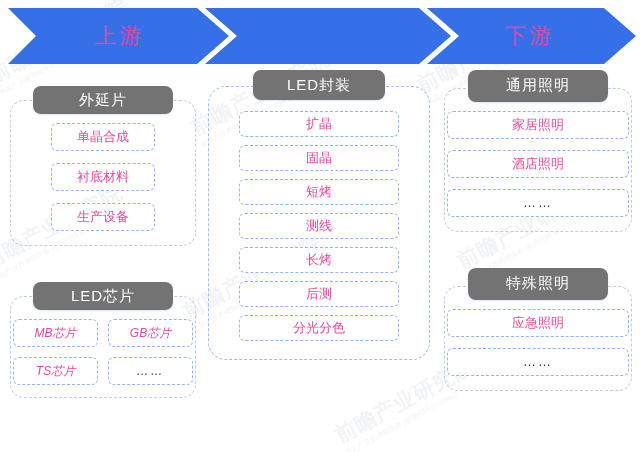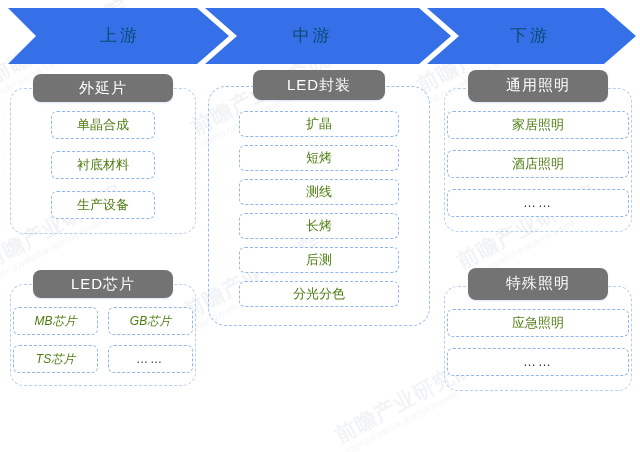--- a/index.html
+++ b/index.html
@@ -35,33 +35,33 @@
     position: absolute;
     left: 0; top: 8px;
     width: 640px; height: 56px;
   }
   #band svg { display: block; }
   .band-label {
     position: absolute;
     top: 8px;
     height: 56px;
     line-height: 56px;
-    color: #0c4a6e;
-    font-size: 17px;
+    color: #ec4899;
+    font-size: 22px;
     letter-spacing: 3px;
     text-align: center;
     white-space: nowrap;
   }
   #band-label-0 { left: 40px;  width: 160px; }
   #band-label-1 { left: 225px; width: 175px; }
   #band-label-2 { left: 450px; width: 160px; }
 
   
   .col { position: absolute; }
-  #col-up   { left: 10px;  top: 74px;  width: 186px; }
+  #col-up   { left: 10px;  top: 86px;  width: 186px; }
   #col-mid  { left: 208px; top: 70px;  width: 222px; }
   #col-down { left: 444px; top: 70px;  width: 188px; }
 
   
   .group { position: relative; }
   .group + .group { margin-top: 36px; }
 
   .pill {
     position: relative;
     z-index: 3;
@@ -86,21 +86,21 @@
     border: 1px dashed #b9cdef;
     border-radius: 14px;
     background: transparent;
   }
   #col-mid .box { border-color: #9dbdf0; border-radius: 18px; padding: 24px 30px 16px; }
 
   .item {
     border: 1px dashed #8fb6ef;
     border-radius: 6px;
     background: #ffffff;
-    color: #4d7c0f;
+    color: #ec4899;
     font-size: 13px;
     text-align: center;
     white-space: nowrap;
   }
   #col-up .box.single .item {
     height: 28px; line-height: 26px;
     width: 104px; margin: 0 auto 12px;
   }
   #col-up .box.single .item:last-child { margin-bottom: 2px; }
 
@@ -160,21 +160,20 @@
   </div>
 
   <div id="band">
     <svg width="640" height="56" viewBox="0 0 640 56" xmlns="http://www.w3.org/2000/svg">
       <path d="M8,0 L604,0 L636,28 L604,56 L8,56 L36,28 Z" fill="#3570e8"></path>
       <path d="M205,0 L237,28 L205,56 L197,56 L229,28 L197,0 Z" fill="#ffffff"></path>
       <path d="M427,0 L459,28 L427,56 L419,56 L451,28 L419,0 Z" fill="#ffffff"></path>
     </svg>
   </div>
   <div class="band-label" id="band-label-0">上游</div>
-  <div class="band-label" id="band-label-1">中游</div>
   <div class="band-label" id="band-label-2">下游</div>
 
   <div class="col" id="col-up">
 
     <div class="group">
       <div class="pill">外延片</div>
       <div class="box single">
         <div class="item">单晶合成</div>
         <div class="item">衬底材料</div>
         <div class="item">生产设备</div>
@@ -193,20 +192,21 @@
       </div>
     </div>
 
   </div>
 
   <div class="col" id="col-mid">
     <div class="group">
       <div class="pill">LED封装</div>
       <div class="box single">
         <div class="item">扩晶</div>
+        <div class="item">固晶</div>
         <div class="item">短烤</div>
         <div class="item">测线</div>
         <div class="item">长烤</div>
         <div class="item">后测</div>
         <div class="item">分光分色</div>
       </div>
     </div>
   </div>
 
   <div class="col" id="col-down">

